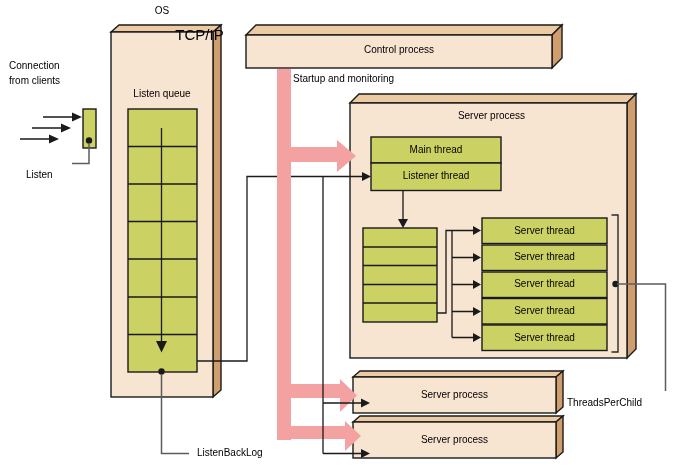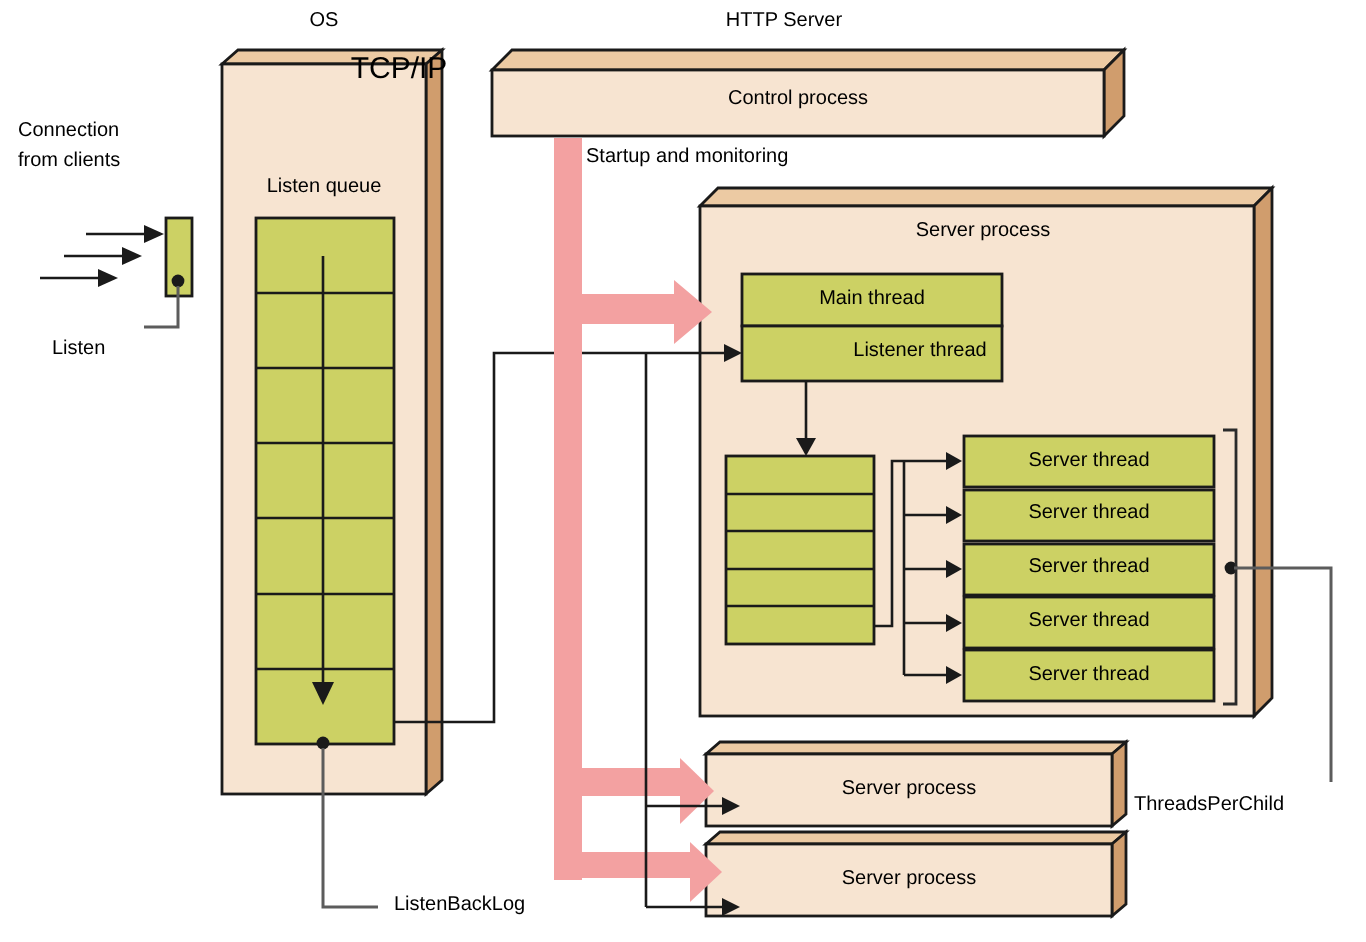--- a/index.html
+++ b/index.html
@@ -102,34 +102,33 @@
   </g>
 
   <g>
     <path fill="none" stroke="#1a1a1a" stroke-width="1.3" d="M323 176.5V453.5M323 403H361M323 453.5H361"></path>
     <polygon fill="#1a1a1a" points="361,398.5 361,407.5 370,403"></polygon>
     <polygon fill="#1a1a1a" points="361,449 361,458 370,453.5"></polygon>
   </g>
 </svg>
 
 <div class="lbl ctr big" style="left:130px;top:4px;width:64px;">OS</div>
-<div class="lbl ctr big" style="left:332px;top:4px;width:120px;">HTTP Server</div>
 <div class="lbl ctr tcp" style="left:112px;top:28px;width:89px;padding-left:43px;">TCP/IP</div>
 <div class="lbl ctr" style="left:112px;top:87px;width:100px;">Listen queue</div>
 
 <div class="lbl" style="left:9px;top:59px;">Connection</div>
 <div class="lbl" style="left:9px;top:74px;">from clients</div>
 <div class="lbl" style="left:26px;top:155px;margin-top:13px;">Listen</div>
 
 <div class="lbl ctr" style="left:246px;top:43px;width:306px;">Control process</div>
 <div class="lbl" style="left:293px;top:72px;">Startup and monitoring</div>
 
 <div class="lbl ctr" style="left:391px;top:109px;width:201px;">Server process</div>
 <div class="lbl ctr" style="left:371px;top:143px;width:130px;">Main thread</div>
-<div class="lbl ctr" style="left:371px;top:169px;width:130px;padding-left:24px;">Listener thread</div>
+<div class="lbl ctr" style="left:371px;top:169px;width:130px;">Listener thread</div>
 
 <div class="lbl ctr" style="left:482px;top:224px;width:125px;">Server thread</div>
 <div class="lbl ctr" style="left:482px;top:250px;width:125px;">Server thread</div>
 <div class="lbl ctr" style="left:482px;top:277px;width:125px;">Server thread</div>
 <div class="lbl ctr" style="left:482px;top:304px;width:125px;">Server thread</div>
 <div class="lbl ctr" style="left:482px;top:331px;width:125px;">Server thread</div>
 
 <div class="lbl ctr" style="left:353px;top:388px;width:203px;">Server process</div>
 <div class="lbl ctr" style="left:353px;top:433px;width:203px;">Server process</div>
 

